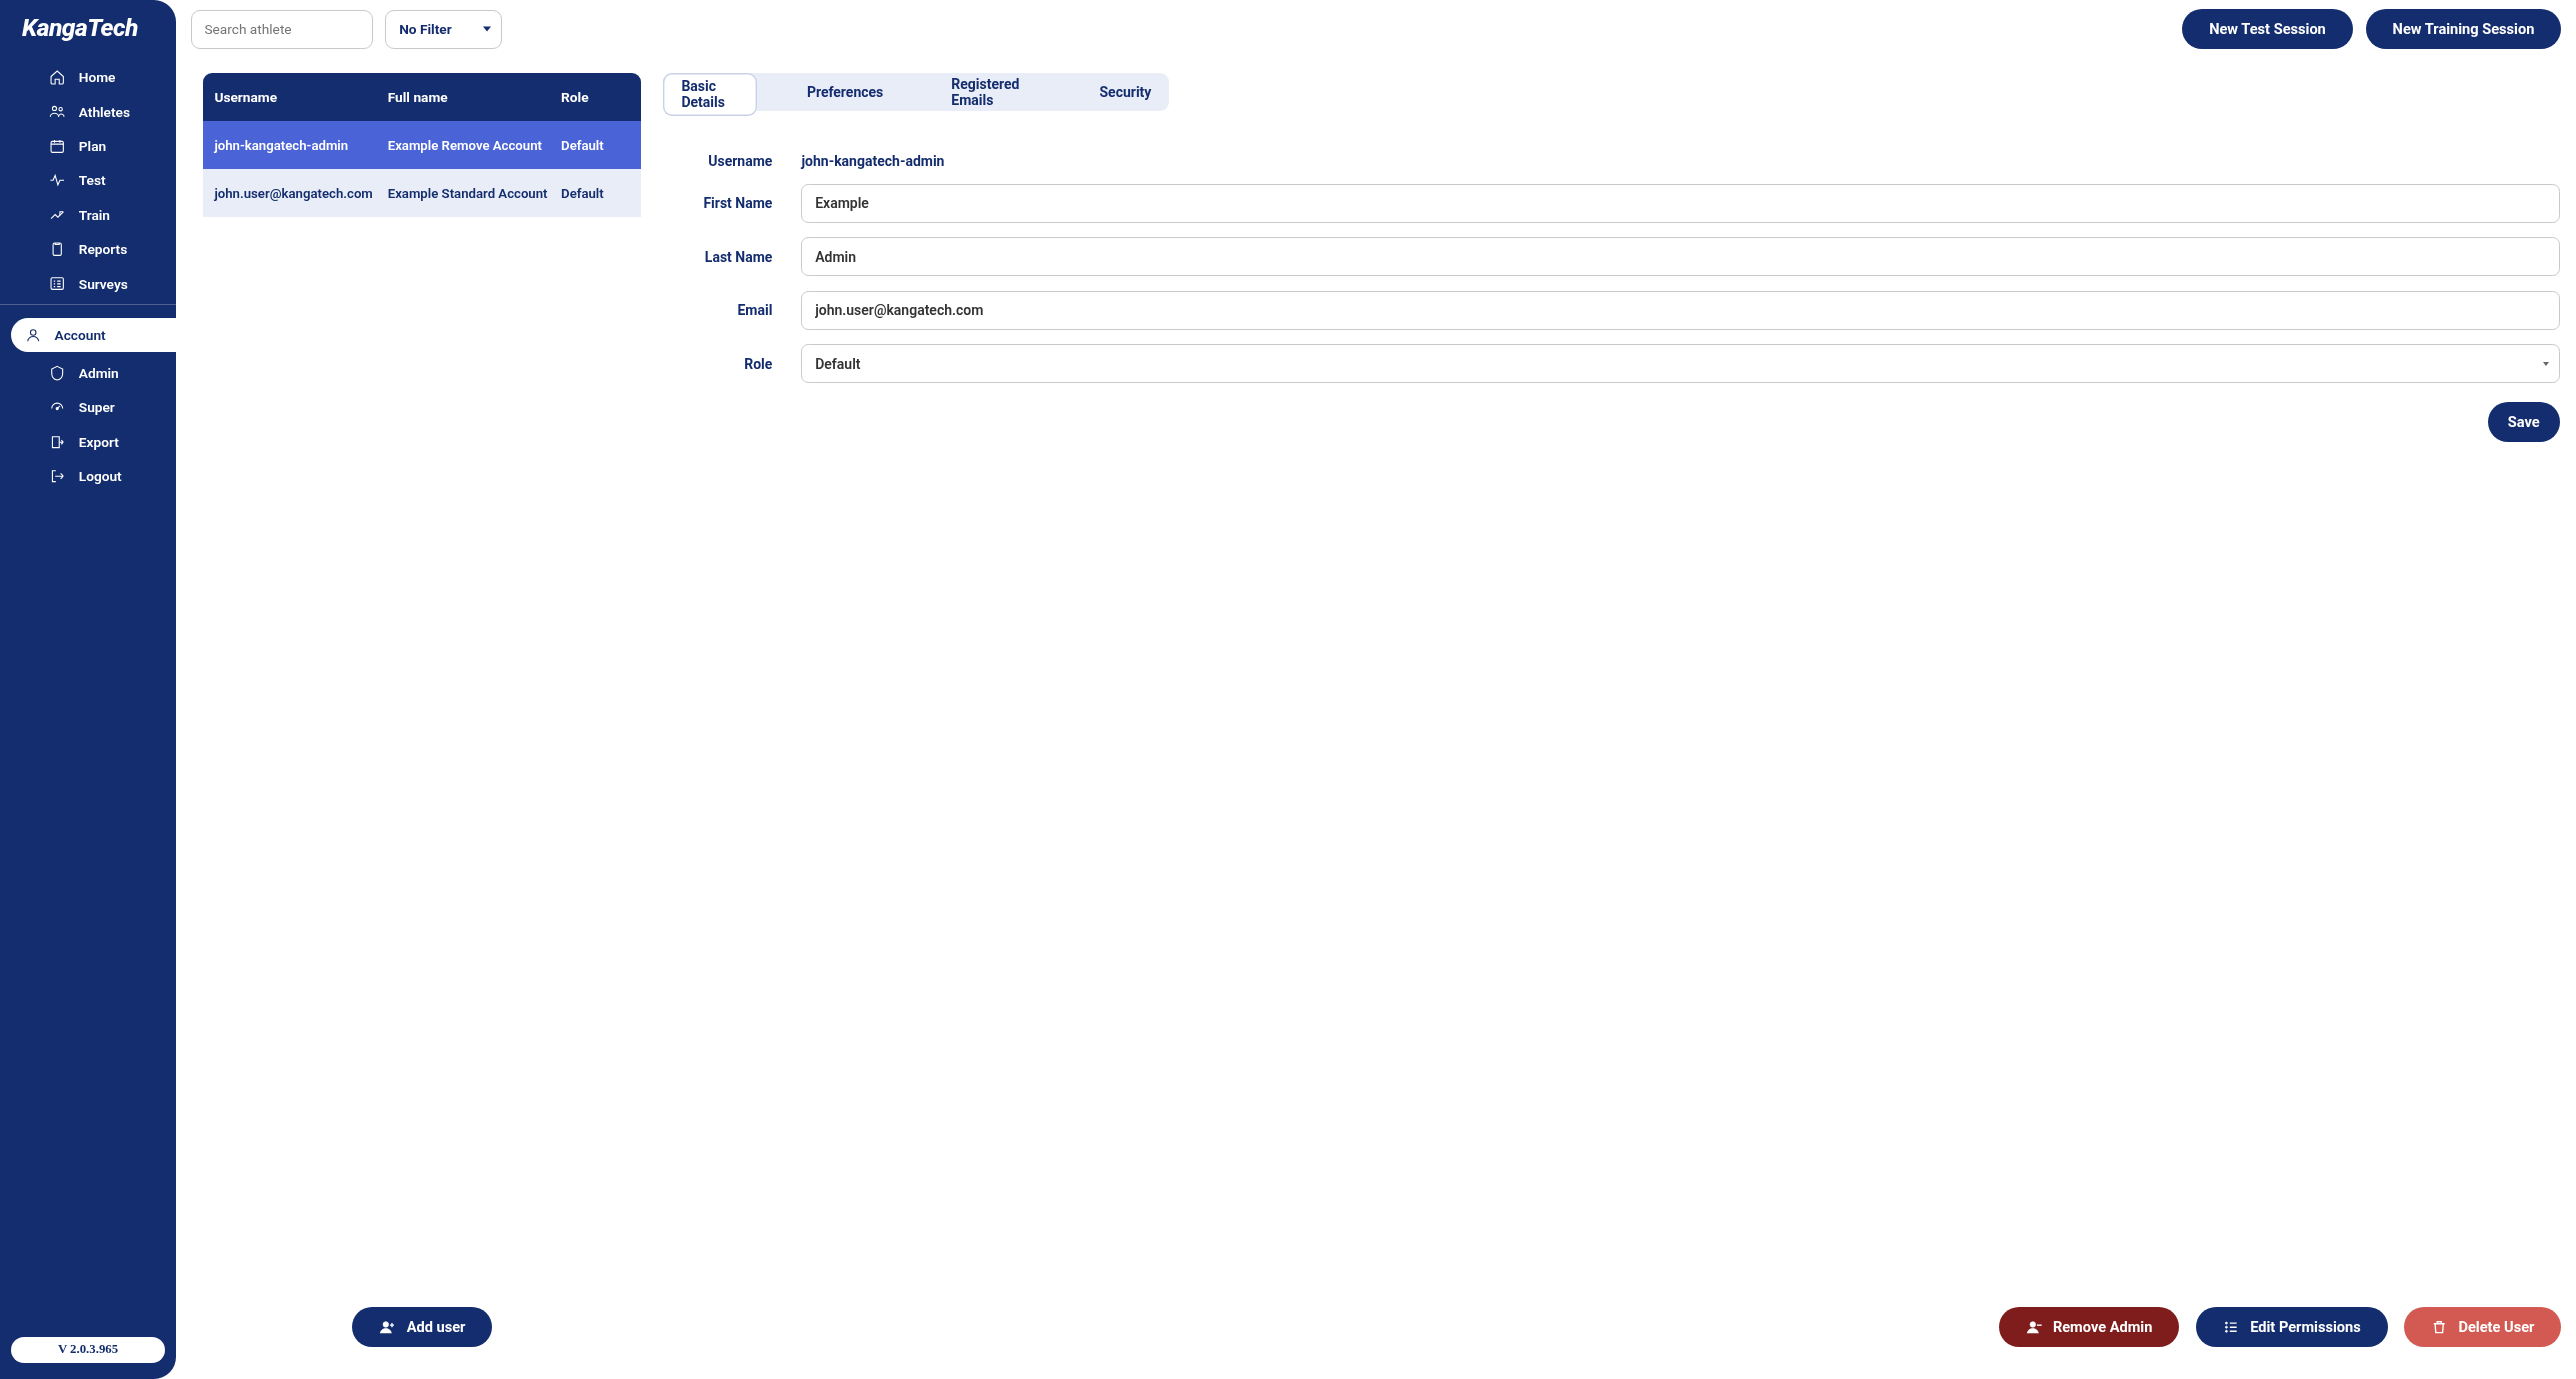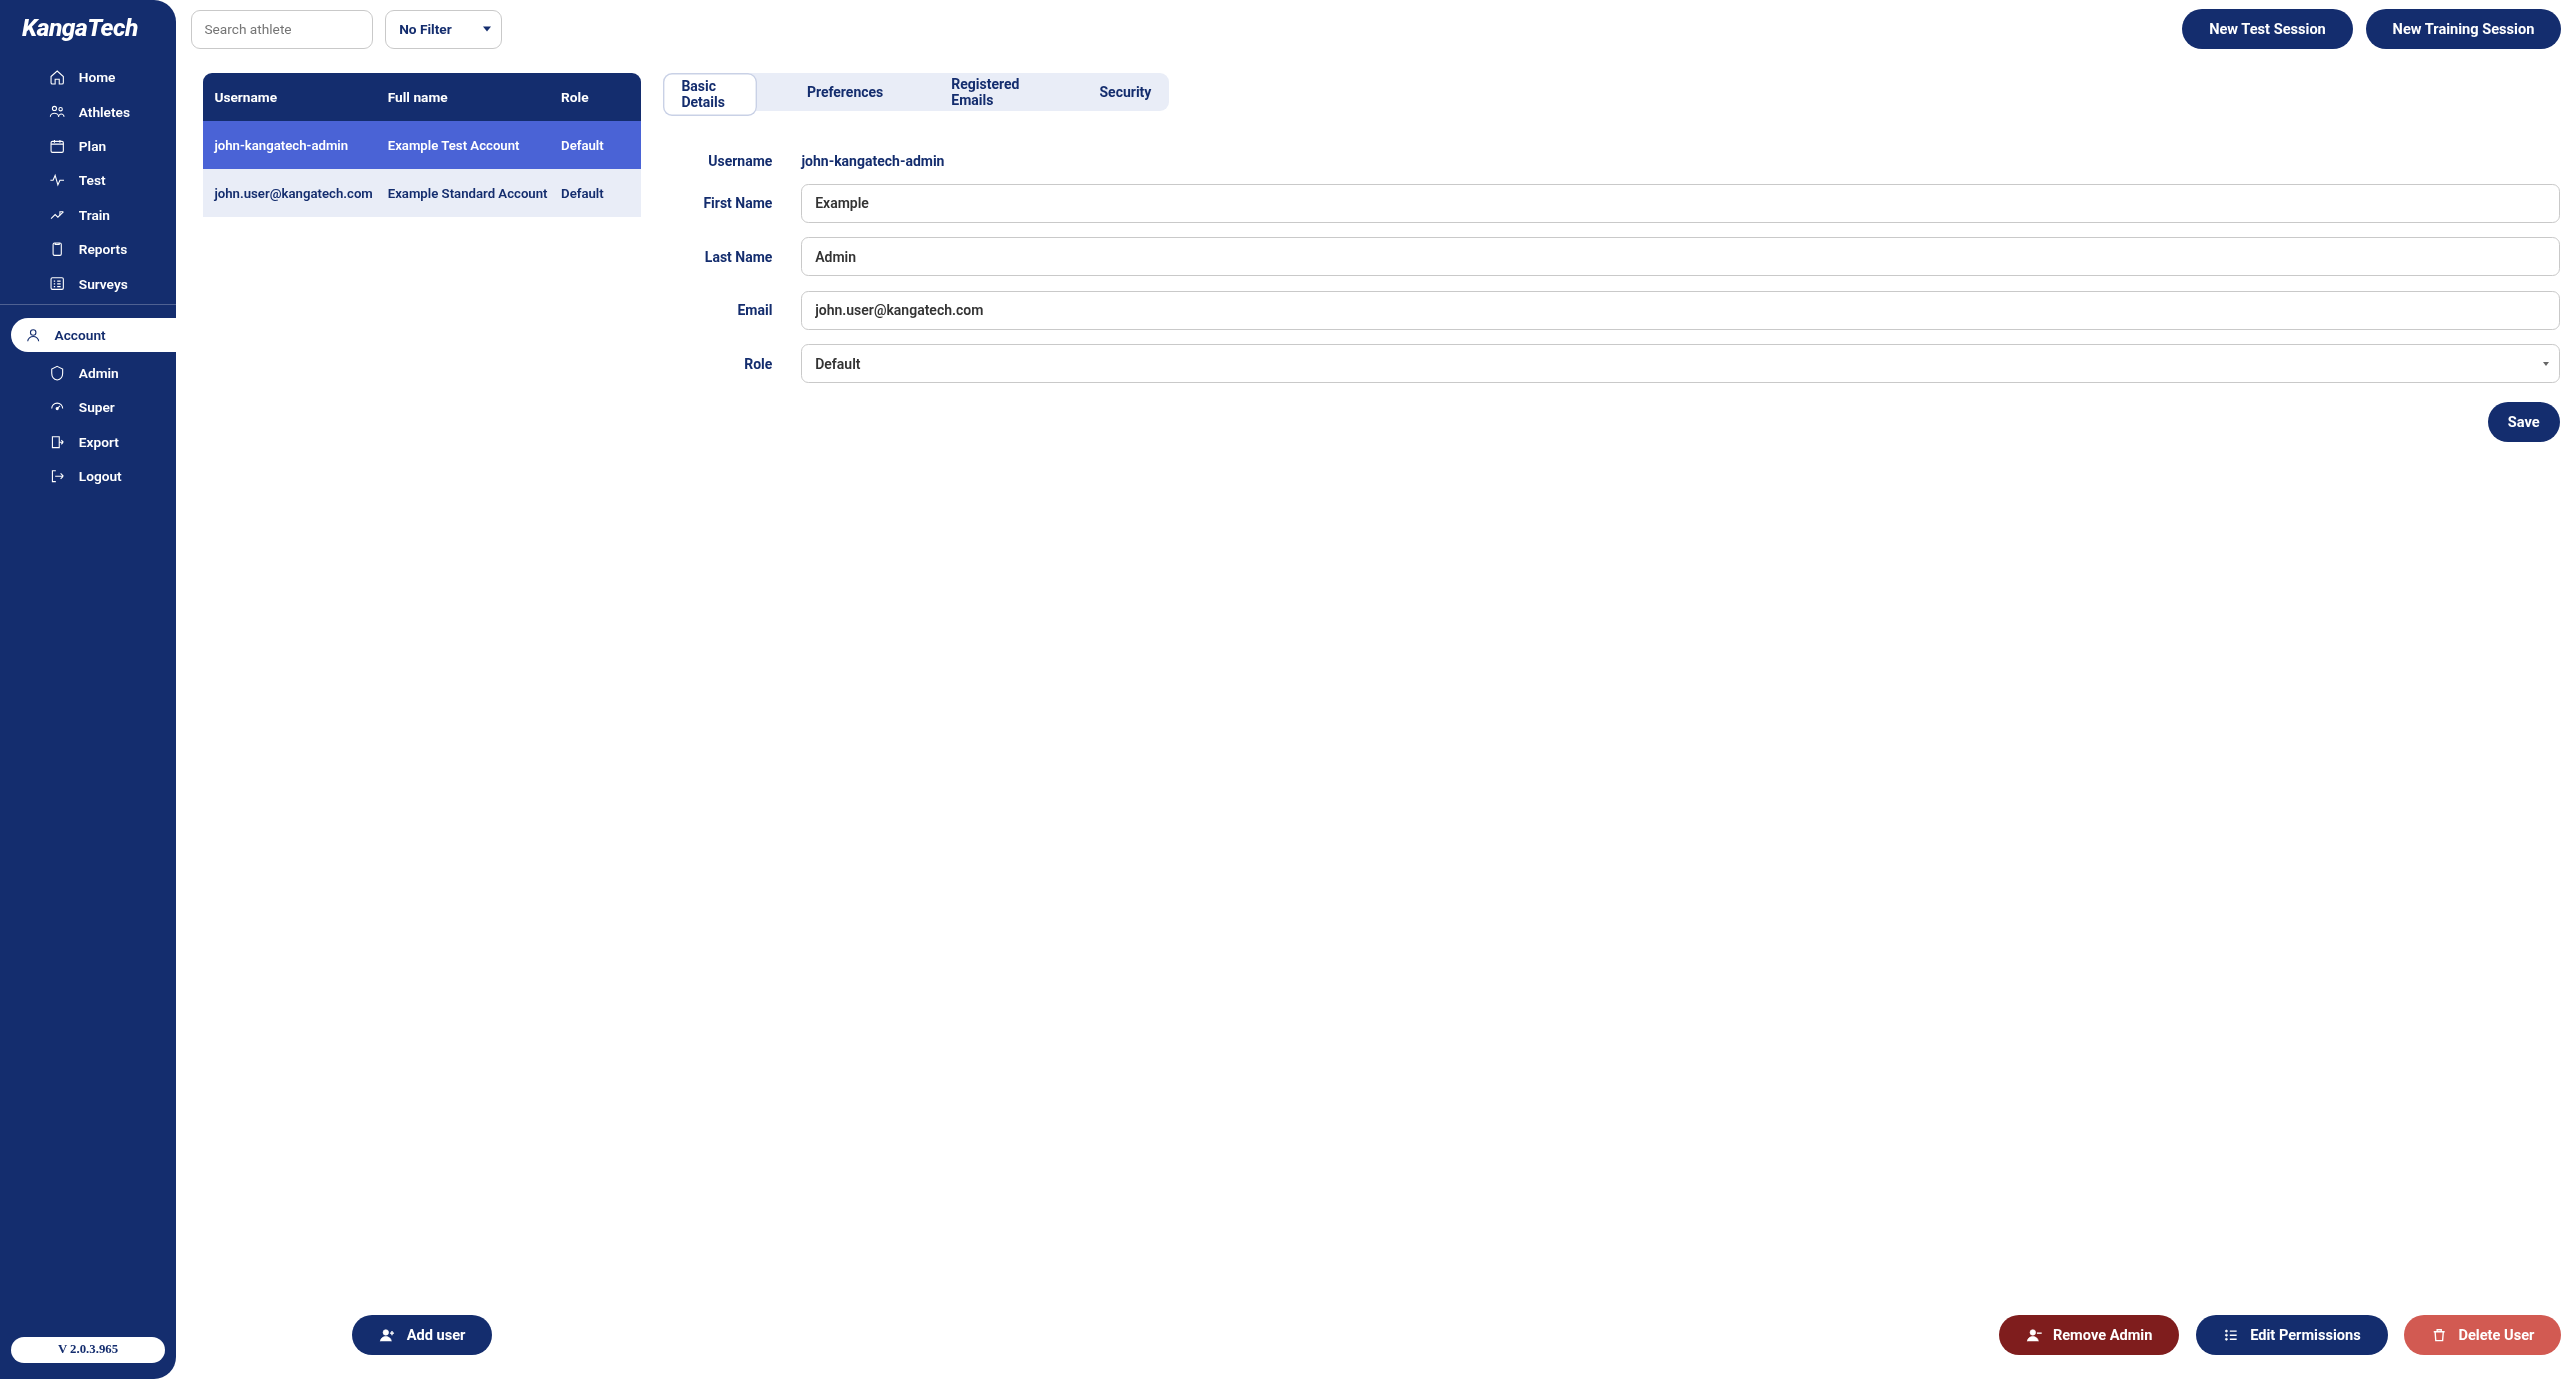--- a/index.html
+++ b/index.html
@@ -300,21 +300,21 @@
     display: flex;
     justify-content: flex-end;
     padding-top: 3.6px;
   }
 
   
   .footer-bar {
     position: absolute;
     left: 176px;
     right: 0;
-    bottom: 4px;
+    bottom: 12px;
     display: flex;
     align-items: center;
     padding: 0 14.6px 20px 14.6px;
     gap: 2px;
   }
   .footer-left {
     flex: 0 0 438px;
     display: flex;
     justify-content: center;
     padding-left: 12.8px;
@@ -484,21 +484,21 @@
 
       <div class="left-col">
         <div class="user-table">
           <div class="table-header">
             <div>Username</div>
             <div>Full name</div>
             <div class="col-role">Role</div>
           </div>
           <div class="table-row selected">
             <div>john-kangatech-admin</div>
-            <div>Example Test Account</div>
+            <div>Example Remove Account</div>
             <div class="col-role">Default</div>
           </div>
           <div class="table-row alt">
             <div>john.user@kangatech.com</div>
             <div>Example Standard Account</div>
             <div class="col-role">Default</div>
           </div>
         </div>
       </div>
 

